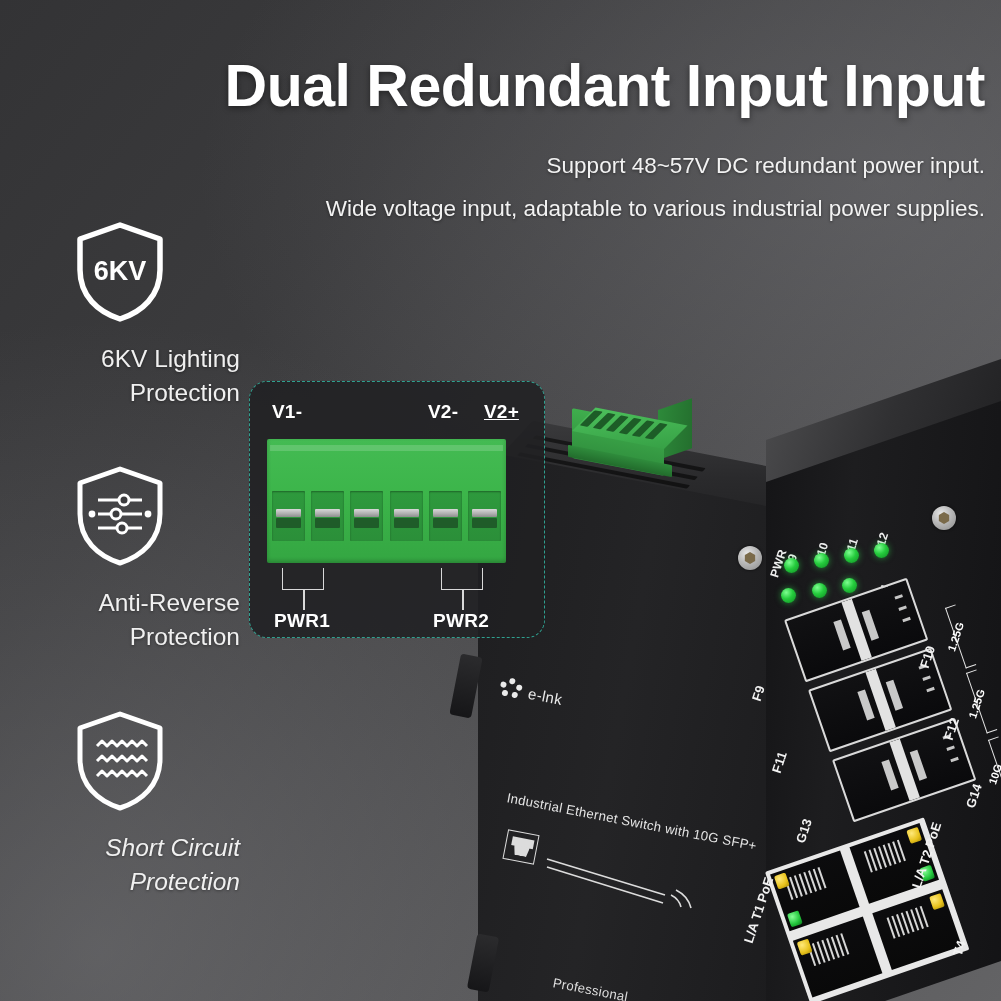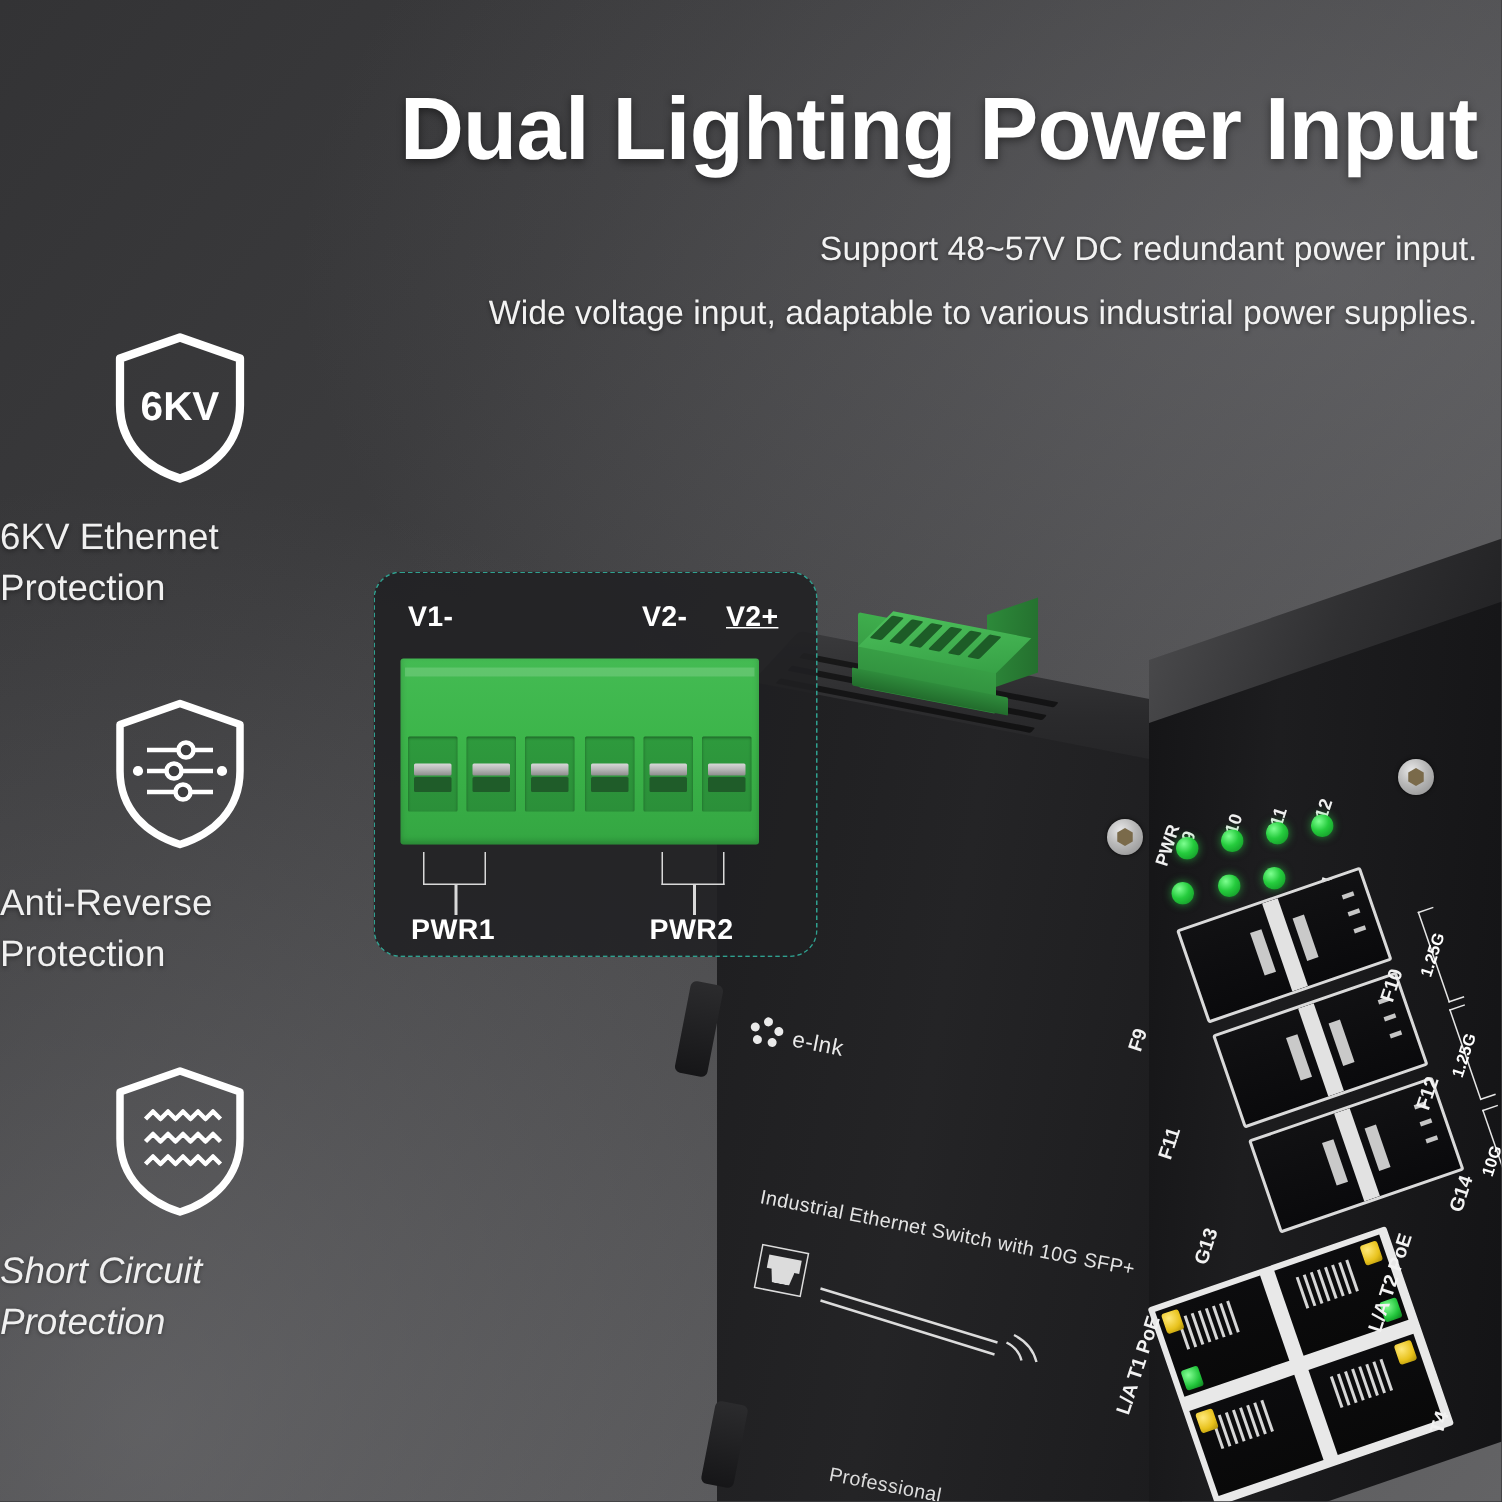--- a/index.html
+++ b/index.html
@@ -44,21 +44,21 @@
     text-shadow: 0 1px 3px rgba(0,0,0,0.45);
   }
   #subline1 { top: 153px; }
   #subline2 { top: 196px; }
 
   
   .feature {
     position: absolute;
     left: 0;
     width: 240px;
-    text-align: left;
+    text-align: right;
     color: #f4f4f4;
   }
   #feature-0 { top: 218px; }
   #feature-1 { top: 462px; }
   #feature-2 { top: 707px; font-style: italic; }
 
   .feature-icon { height: 108px; display: flex; align-items: center; justify-content: center; }
   .feature-label {
     margin-top: 16px;
     font-size: 24.5px;
@@ -416,33 +416,33 @@
     background: rgba(0,0,0,0.55);
     height: 4px;
     border-radius: 1px;
   }
 </style>
 </head>
 <body>
 
 <div id="stage">
 
-  <div id="headline">Dual Lighting Power Input</div>
+  <div id="headline">Dual Redundant Input Input</div>
   <div class="subline" id="subline1">Support 48~57V DC redundant power input.</div>
   <div class="subline" id="subline2">Wide voltage input, adaptable to various industrial power supplies.</div>
 
   <div class="feature" id="feature-0">
     <div class="feature-icon">
       <svg width="96" height="104" viewBox="0 0 96 104">
         <path d="M48 5 L88 19 V50 C88 76 70 92 48 99 C26 92 8 76 8 50 V19 Z" fill="none" stroke="#ffffff" stroke-width="5.5" stroke-linejoin="round"></path>
         <text x="48" y="60" text-anchor="middle" fill="#ffffff" font-family="Liberation Sans, sans-serif" font-size="27" font-weight="bold">6KV</text>
       </svg>
     </div>
     <div class="feature-label">
-      <div>6KV Ethernet</div>
+      <div>6KV Lighting</div>
       <div>Protection</div>
     </div>
   </div>
 
   <div class="feature" id="feature-1">
     <div class="feature-icon">
       <svg width="96" height="104" viewBox="0 0 96 104">
         <path d="M48 5 L88 19 V50 C88 76 70 92 48 99 C26 92 8 76 8 50 V19 Z" fill="none" stroke="#ffffff" stroke-width="5" stroke-linejoin="round"></path>
         <line x1="26" y1="36" x2="70" y2="36" stroke="#ffffff" stroke-width="3"></line>
         <line x1="26" y1="50" x2="70" y2="50" stroke="#ffffff" stroke-width="3"></line>

